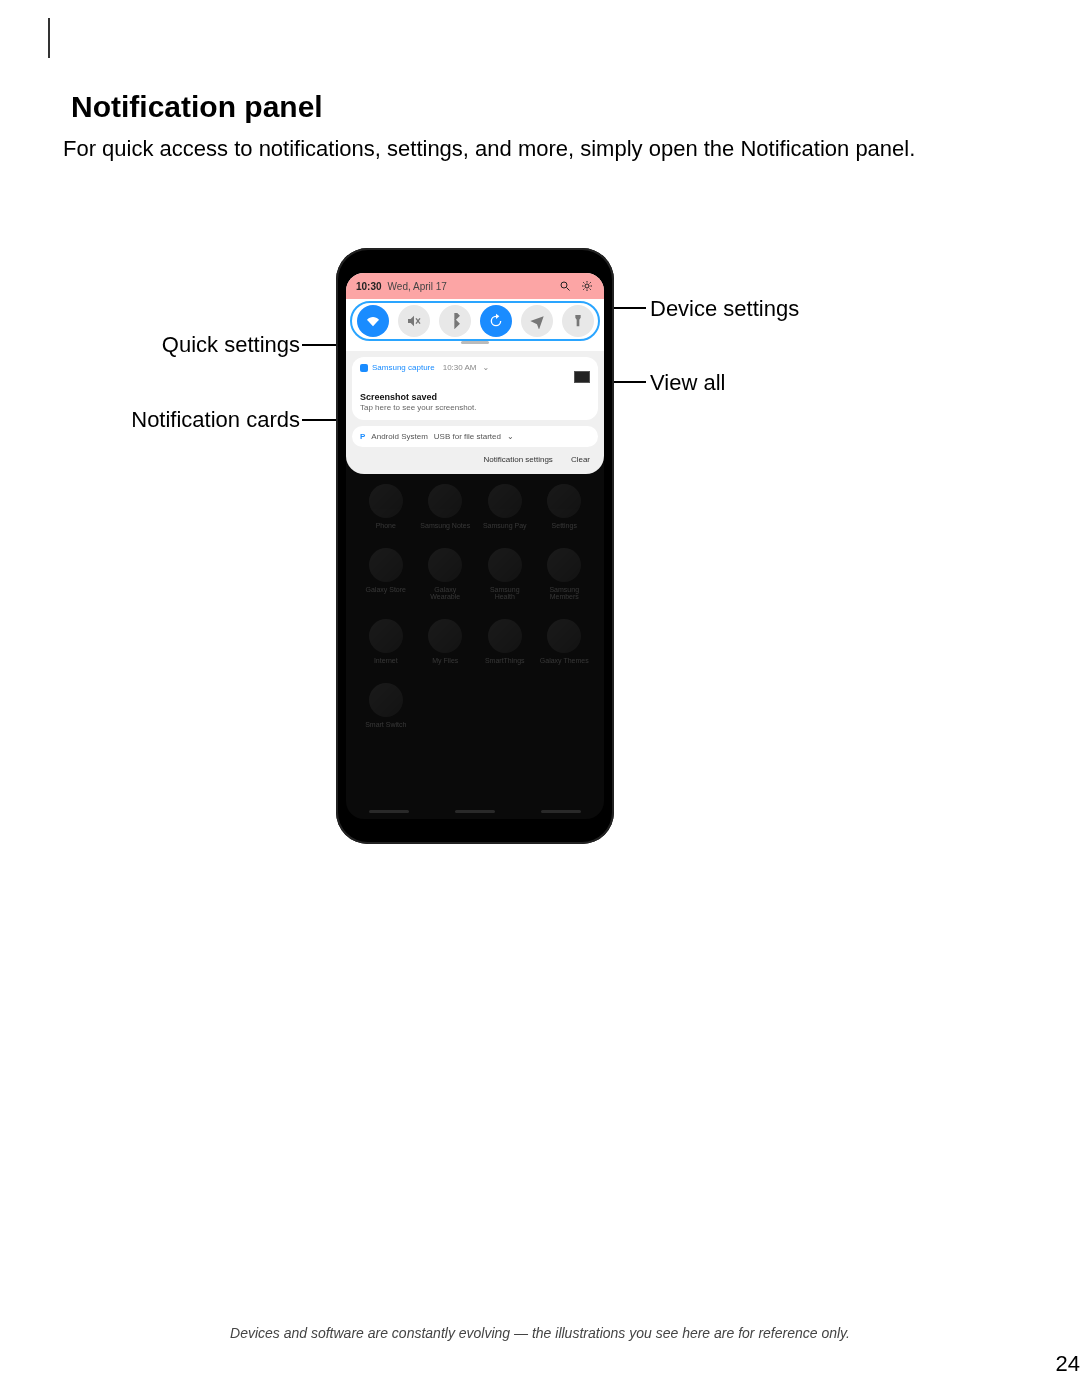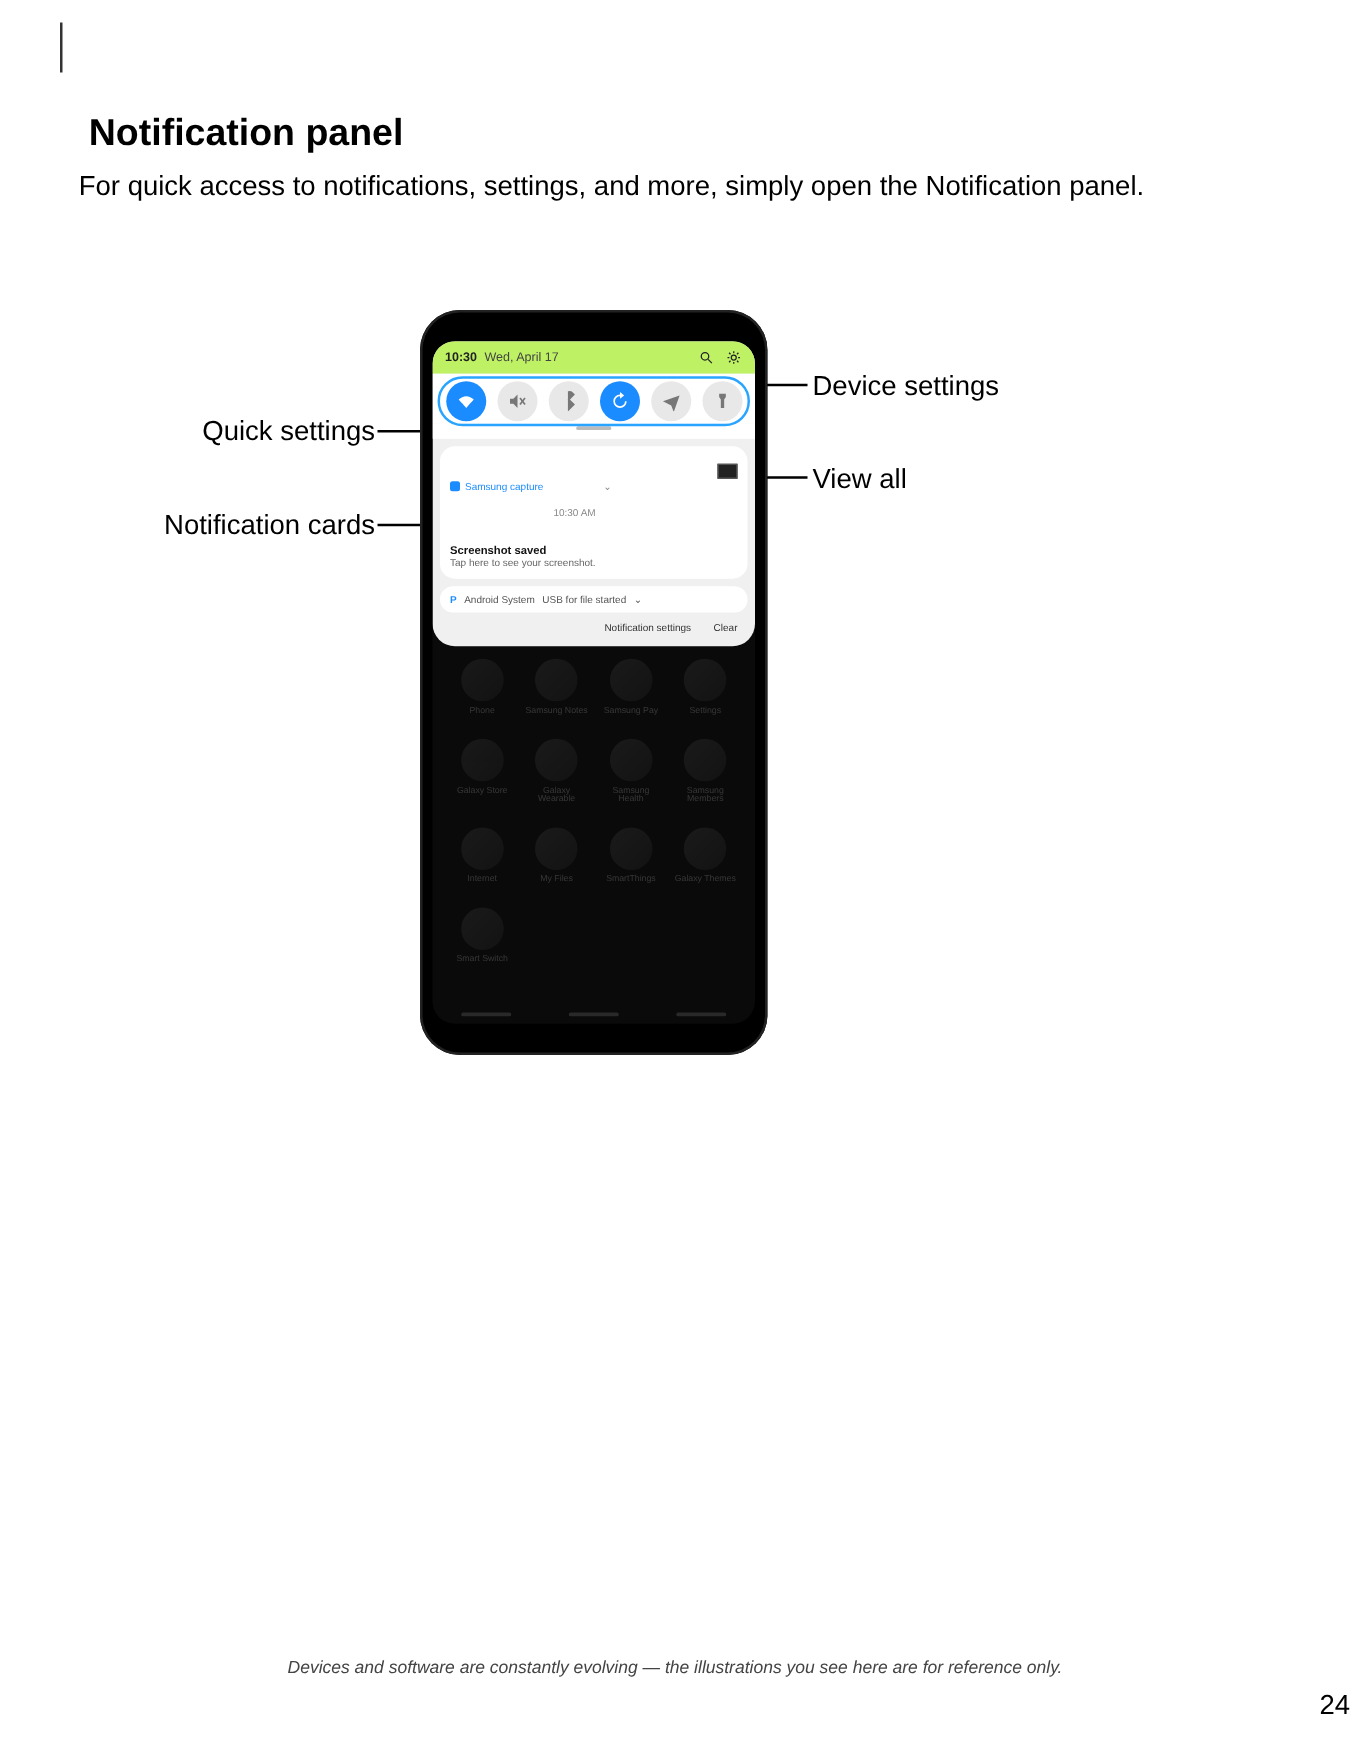--- a/index.html
+++ b/index.html
@@ -81,21 +81,21 @@
   }
 
   
   .panel {
     background: #f0f0f0;
     border-bottom-left-radius: 18px;
     border-bottom-right-radius: 18px;
     padding-bottom: 6px;
   }
   .status-row {
-    background: #bef264;
+    background: #fca5a5;
     display: flex;
     align-items: center;
     height: 26px;
     padding: 0 10px;
     font-size: 10px;
     color: #222;
   }
   .status-time { font-weight: 600; margin-right: 6px; }
   .status-date { color: #444; flex: 1; }
   .status-icon { width: 14px; height: 14px; margin-left: 8px; display:flex; align-items:center; justify-content:center; }
@@ -139,21 +139,21 @@
     background: #fff;
     border-radius: 12px;
     margin: 6px 6px 0 6px;
     padding: 6px 8px 8px 8px;
     font-size: 9px;
     color: #444;
     position: relative;
   }
   .notif-app { color: #1a8cff; font-size: 8px; display:flex; align-items:center; gap:4px;}
   .notif-app .appicon { width:8px; height:8px; background:#1a8cff; border-radius:2px; display:inline-block;}
-  .notif-app .time { color:#888; margin-left:4px;margin-top:43px;}
+  .notif-app .time { color:#888; margin-left:4px;}
   .notif-app .chev { color:#888; margin-left:2px; font-size:8px;}
   .notif-title { font-weight: 700; color:#111; margin-top:20px; font-size:9px;}
   .notif-sub { color:#666; font-size:8px; margin-top:1px;}
   .notif-thumb {
     position:absolute; right:8px; top:14px;
     width:16px; height:12px; background:#222; border:1px solid #555;
   }
   .notif-card.slim { padding:6px 8px; }
   .notif-card.slim .row { display:flex; align-items:center; gap:6px; font-size:8px; color:#555;}
   .notif-card.slim .p { color:#1a8cff; font-weight:700;}

